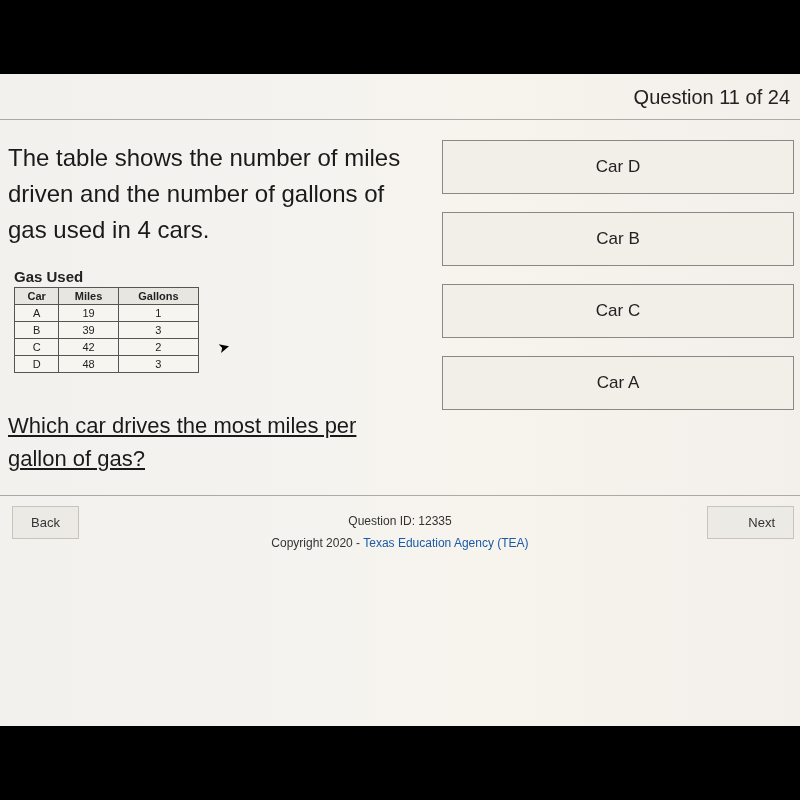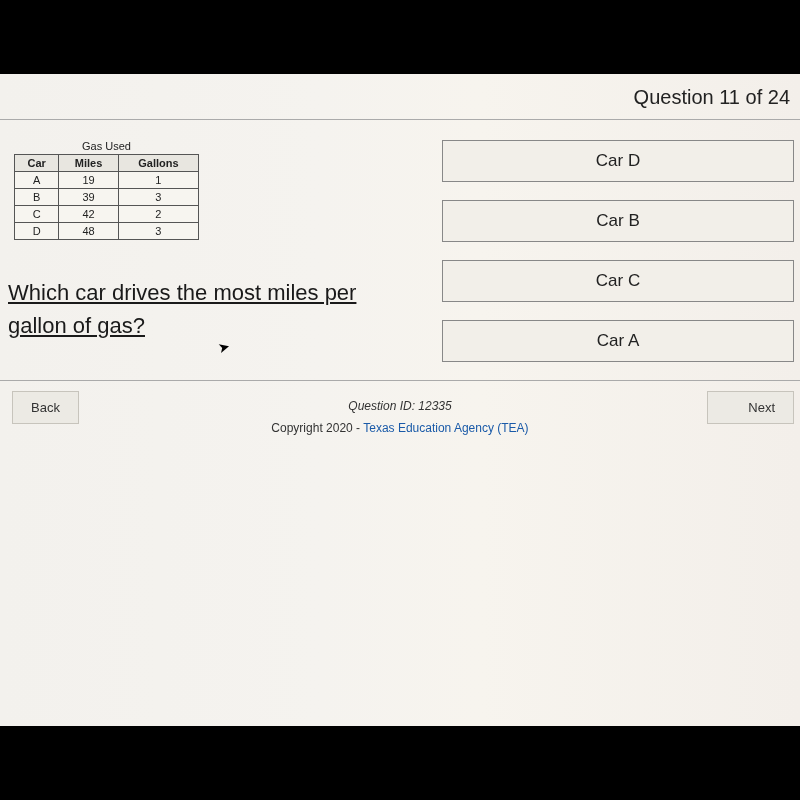--- a/index.html
+++ b/index.html
@@ -41,23 +41,23 @@
   .prompt1 {
     font-size: 24px;
     line-height: 1.5;
     color: #1a1a1a;
     margin-bottom: 20px;
   }
   .table-wrap {
     margin-left: 6px;
   }
   .table-title {
-    font-size: 11px;
-    font-weight: normal;
-    text-align: center;
+    font-size: 15px;
+    font-weight: bold;
+    text-align: left;
     width: 185px;
     margin-bottom: 2px;
     color: #222;
   }
   table.gas {
     border-collapse: collapse;
     width: 185px;
     background: #f7f5f0;
   }
   table.gas th, table.gas td {
@@ -88,33 +88,32 @@
     text-decoration: underline;
   }
   .answer {
     display: block;
     width: 100%;
     border: 1px solid #888;
     background: #f2efe9;
     text-align: center;
     font-size: 17px;
     color: #222;
-    padding: 10px 0;
+    padding: 16px 0;
     margin-bottom: 18px;
     cursor: pointer;
   }
   .footer {
     position: relative;
     padding-top: 18px;
   }
   .qid {
     text-align: center;
     font-size: 12px;
     color: #333;
-    font-style: italic;
   }
   .copyright {
     text-align: center;
     font-size: 12px;
     color: #333;
     margin-top: 8px;
   }
   .copyright .link { color: #1a5aa8; }
   .navbtn {
     position: absolute;
@@ -133,20 +132,21 @@
 <body>
 
 <div class="screen">
 
   <div class="header">
     <span>Question 11 of 24</span>
   </div>
 
   <div class="content">
     <div class="left">
+      <div class="prompt1">The table shows the number of miles driven and the number of gallons of gas used in 4 cars.</div>
 
       <div class="table-wrap">
         <div class="table-title">Gas Used</div>
         <table class="gas">
           <thead>
             <tr>
               <th>Car</th>
               <th>Miles</th>
               <th>Gallons</th>
             </tr>

